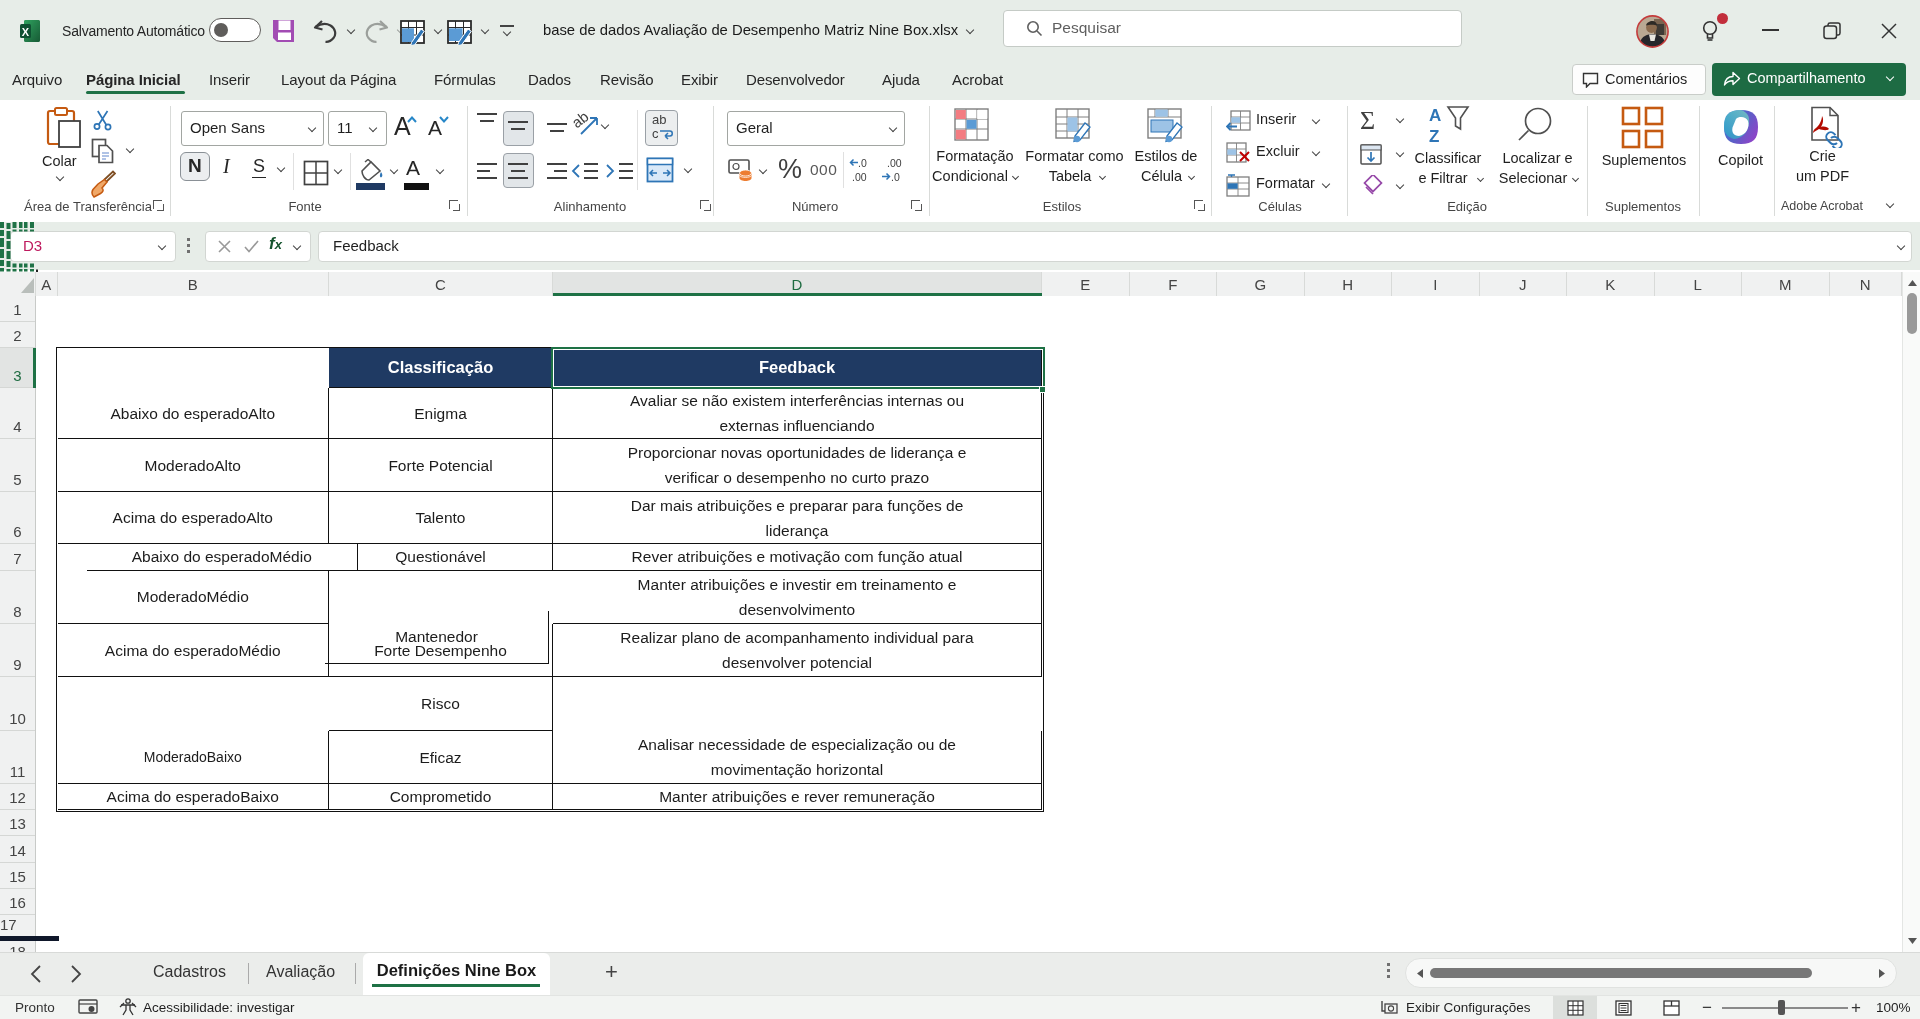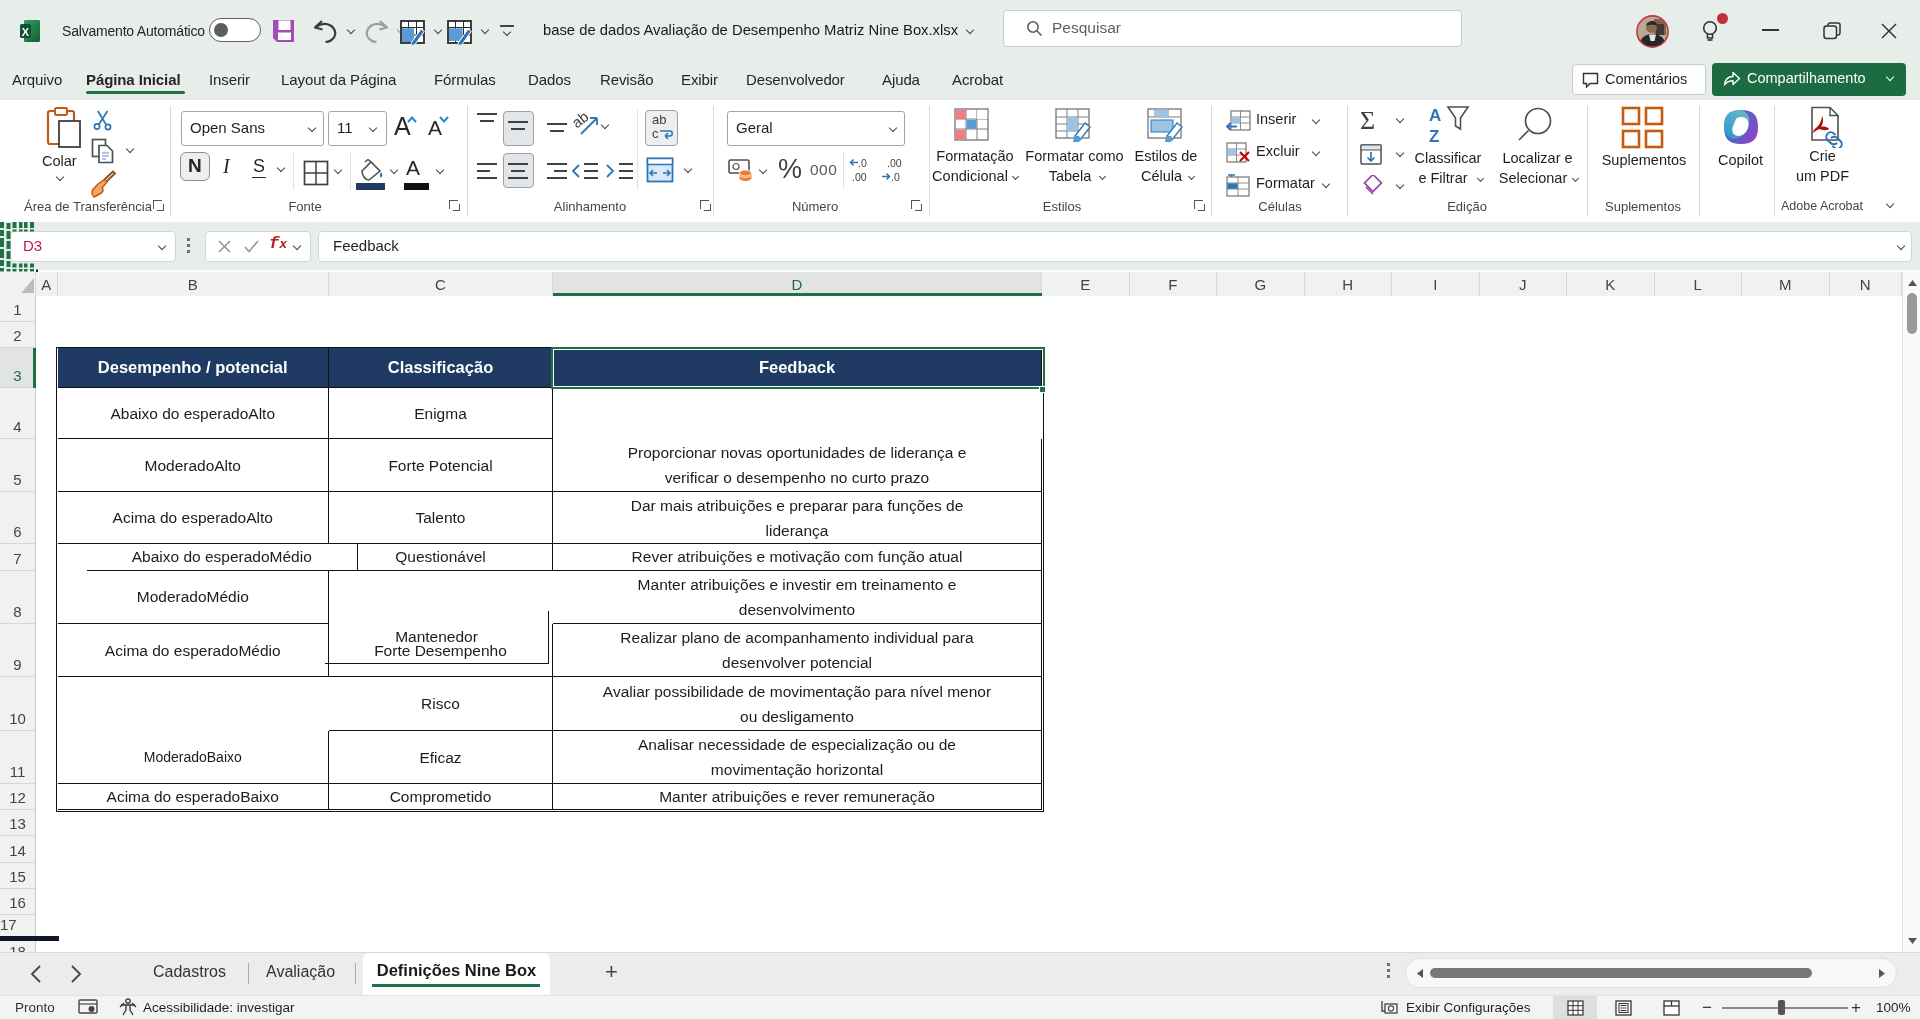--- a/index.html
+++ b/index.html
@@ -521,21 +521,21 @@
     <div class="chev" style="left:147px;top:11px;"></div>
   </div>
   <div class="abs" style="left:187px;top:16px;width:3px;height:3px;background:#707070;box-shadow:0 6px 0 #707070, 0 12px 0 #707070;"></div>
   <div class="abs" style="left:205px;top:9px;width:106px;height:31px;background:#fff;border:1px solid #d2d6d2;border-radius:4px;">
     <svg class="abs" style="left:12px;top:8px;" width="13" height="13" viewBox="0 0 13 13">
         <path d="M1 1 L12 12 M12 1 L1 12" stroke="#999" stroke-width="1.6"></path>
       </svg>
     <svg class="abs" style="left:38px;top:8px;" width="15" height="13" viewBox="0 0 15 13">
         <path d="M1 7 L5 11.5 L14 1" fill="none" stroke="#999" stroke-width="1.6"></path>
       </svg>
-    <div class="abs" style="left:63px;top:2px;font-size:17px;font-style:italic;font-family:Liberation Mono, monospace;color:#b91c1c;font-weight:bold;">f<span style="font-size:13px;">x</span></div>
+    <div class="abs" style="left:63px;top:2px;font-size:17px;font-style:italic;font-family:Liberation Sans, sans-serif;color:#14532d;font-weight:bold;">f<span style="font-size:13px;">x</span></div>
     <div class="chev" style="left:87px;top:11px;"></div>
   </div>
   <div class="abs" style="left:318px;top:9px;width:1594px;height:31px;background:#fff;border:1px solid #d2d6d2;border-radius:4px;">
     <div class="abs" style="left:14px;top:5px;font-size:15px;color:#1f1f1f;">Feedback</div>
     <div class="chev" style="left:1578px;top:11px;"></div>
   </div>
 </div>
 
 <div class="abs" style="left:0;top:222px;width:38px;height:50px;z-index:50;">
   <svg width="38" height="50" viewBox="0 0 38 50">
@@ -641,42 +641,41 @@
 <div class="abs" style="left:0;top:618.9px;width:35px;height:26.300000000000068px;background:transparent;border-bottom:1px solid #d5d7d5;font-size:15px;color:#444;display:flex;align-items:flex-end;justify-content:center;">
       <span style="margin-bottom:3px;">16</span>
     </div>
 <div class="abs" style="left:0;top:645.2px;width:59px;height:26.299999999999955px;background:transparent;border-bottom:5px solid #0f172a;font-size:15px;color:#444;display:flex;align-items:flex-end;justify-content:flex-start;">
       <span style="margin-bottom:3px;">17</span>
     </div>
 <div class="abs" style="left:0;top:671.5px;width:35px;height:26px;background:transparent;font-size:15px;color:#444;display:flex;align-items:flex-end;justify-content:center;">
       <span style="margin-bottom:8px;">18</span>
     </div>
 <div class="abs" style="left:33px;top:78px;width:3px;height:40px;background:#1e7145;"></div>
-<div class="tbl-cell" style="left:57.5px;top:78px;width:271.5px;height:40px;background:#1f3a63;border-right:1.5px solid #111;border-bottom:1.5px solid #111;color:#fff;font-weight:bold;font-size:16.5px;">Desempenho / potencial</div>
 <div class="tbl-cell" style="left:329px;top:78px;width:224px;height:40px;background:#1f3a63;border-right:1.5px solid #111;border-bottom:1.5px solid #111;color:#fff;font-weight:bold;font-size:16.5px;">Classificação</div>
 <div class="tbl-cell" style="left:553px;top:78px;width:489px;height:40px;background:#1f3a63;border-right:1.5px solid #111;border-bottom:1.5px solid #111;color:#fff;font-weight:bold;font-size:16.5px;">Feedback</div>
 <div class="tbl-cell" style="left:57.5px;top:118px;width:271.5px;height:51px;border-right:1.5px solid #111;border-bottom:1.5px solid #111;font-size:15.5px;line-height:25px;">Abaixo do esperadoAlto</div>
 <div class="tbl-cell" style="left:329px;top:118px;width:224px;height:51px;border-right:1.5px solid #111;border-bottom:1.5px solid #111;font-size:15.5px;line-height:25px;">Enigma</div>
+<div class="tbl-cell" style="left:553px;top:118px;width:489px;height:51px;border-right:1.5px solid #111;border-bottom:1.5px solid #111;font-size:15.5px;line-height:25px;">Avaliar se não existem interferências internas ou<br>externas influenciando</div>
 <div class="tbl-cell" style="left:329px;top:169px;width:224px;height:53px;border-right:1.5px solid #111;border-bottom:1.5px solid #111;font-size:15.5px;line-height:25px;">Forte Potencial</div>
 <div class="tbl-cell" style="left:57.5px;top:169px;width:271.5px;height:53px;border-right:1.5px solid #111;border-bottom:1.5px solid #111;font-size:15.5px;line-height:25px;">ModeradoAlto</div>
 <div class="tbl-cell" style="left:57.5px;top:222px;width:271.5px;height:52px;border-right:1.5px solid #111;border-bottom:1.5px solid #111;font-size:15.5px;line-height:25px;">Acima do esperadoAlto</div>
 <div class="tbl-cell" style="left:553px;top:169px;width:489px;height:53px;border-right:1.5px solid #111;border-bottom:1.5px solid #111;font-size:15.5px;line-height:25px;">Proporcionar novas oportunidades de liderança e<br>verificar o desempenho no curto prazo</div>
 <div class="tbl-cell" style="left:329px;top:222px;width:224px;height:52px;border-right:1.5px solid #111;border-bottom:1.5px solid #111;font-size:15.5px;line-height:25px;">Talento</div>
 <div class="tbl-cell" style="left:553px;top:222px;width:489px;height:52px;border-right:1.5px solid #111;border-bottom:1.5px solid #111;font-size:15.5px;line-height:25px;">Dar mais atribuições e preparar para funções de<br>liderança</div>
 <div class="tbl-cell" style="left:57.5px;top:274px;width:271.5px;height:26.5px;border-right:1.5px solid #111;border-bottom:1.5px solid #111;font-size:15.5px;line-height:25px;margin-left:29px;">Abaixo do esperadoMédio</div>
 <div class="tbl-cell" style="left:329px;top:274px;width:224px;height:26.5px;border-right:1.5px solid #111;border-bottom:1.5px solid #111;font-size:15.5px;line-height:25px;">Questionável</div>
 <div class="tbl-cell" style="left:553px;top:274px;width:489px;height:26.5px;border-right:1.5px solid #111;border-bottom:1.5px solid #111;font-size:15.5px;line-height:25px;">Rever atribuições e motivação com função atual</div>
 <div class="tbl-cell" style="left:57.5px;top:300.5px;width:271.5px;height:53.5px;border-right:1.5px solid #111;border-bottom:1.5px solid #111;font-size:15.5px;line-height:25px;">ModeradoMédio</div>
 <div class="tbl-cell" style="left:325px;top:300.5px;width:224px;height:53.5px;border-right:1.5px solid #111;border-bottom:1.5px solid #111;font-size:15.5px;line-height:25px;margin-top:40px;">Mantenedor</div>
 <div class="tbl-cell" style="left:553px;top:300.5px;width:489px;height:53.5px;border-right:1.5px solid #111;border-bottom:1.5px solid #111;font-size:15.5px;line-height:25px;">Manter atribuições e investir em treinamento e<br>desenvolvimento</div>
 <div class="tbl-cell" style="left:57.5px;top:354px;width:271.5px;height:53px;border-right:1.5px solid #111;border-bottom:1.5px solid #111;font-size:15.5px;line-height:25px;">Acima do esperadoMédio</div>
 <div class="tbl-cell" style="left:329px;top:354px;width:224px;height:53px;border-right:1.5px solid #111;border-bottom:1.5px solid #111;font-size:15.5px;line-height:25px;">Forte Desempenho</div>
 <div class="tbl-cell" style="left:553px;top:354px;width:489px;height:53px;border-right:1.5px solid #111;border-bottom:1.5px solid #111;font-size:15.5px;line-height:25px;">Realizar plano de acompanhamento individual para<br>desenvolver potencial</div>
 <div class="tbl-cell" style="left:329px;top:407px;width:224px;height:54px;border-right:1.5px solid #111;border-bottom:1.5px solid #111;font-size:15.5px;line-height:25px;">Risco</div>
-<div class="tbl-cell" style="left:553px;top:407px;width:489px;height:54px;border-right:1.5px solid #111;border-bottom:1.5px solid #111;font-size:15.5px;line-height:25px;">Avaliar possibilidade de movimentação para nível menor<br>ou desligamento</div>
 <div class="tbl-cell" style="left:57.5px;top:461px;width:271.5px;height:53px;border-right:1.5px solid #111;border-bottom:1.5px solid #111;font-size:14px;line-height:25px;">ModeradoBaixo</div>
 <div class="tbl-cell" style="left:329px;top:461px;width:224px;height:53px;border-right:1.5px solid #111;border-bottom:1.5px solid #111;font-size:15.5px;line-height:25px;">Eficaz</div>
 <div class="tbl-cell" style="left:553px;top:461px;width:489px;height:53px;border-right:1.5px solid #111;border-bottom:1.5px solid #111;font-size:15.5px;line-height:25px;">Analisar necessidade de especialização ou de<br>movimentação horizontal</div>
 <div class="tbl-cell" style="left:57.5px;top:514px;width:271.5px;height:26px;border-right:1.5px solid #111;border-bottom:1.5px solid #111;font-size:15.5px;line-height:25px;">Acima do esperadoBaixo</div>
 <div class="tbl-cell" style="left:329px;top:514px;width:224px;height:26px;border-right:1.5px solid #111;border-bottom:1.5px solid #111;font-size:15.5px;line-height:25px;">Comprometido</div>
 <div class="tbl-cell" style="left:553px;top:514px;width:489px;height:26px;border-right:1.5px solid #111;border-bottom:1.5px solid #111;font-size:15.5px;line-height:25px;">Manter atribuições e rever remuneração</div>
 <div class="abs" style="left:56.0px;top:76.5px;width:987.5px;height:465px;border:1.5px solid #111;pointer-events:none;"></div>
 <div class="abs" style="left:550.5px;top:76.5px;width:494px;height:42.5px;border:2.5px solid #1e7145;box-shadow:inset 0 0 0 1px #fff;"></div>
 <div class="abs" style="left:1039px;top:115.5px;width:7px;height:7px;background:#1e7145;border:1px solid #fff;"></div>
 </div>

